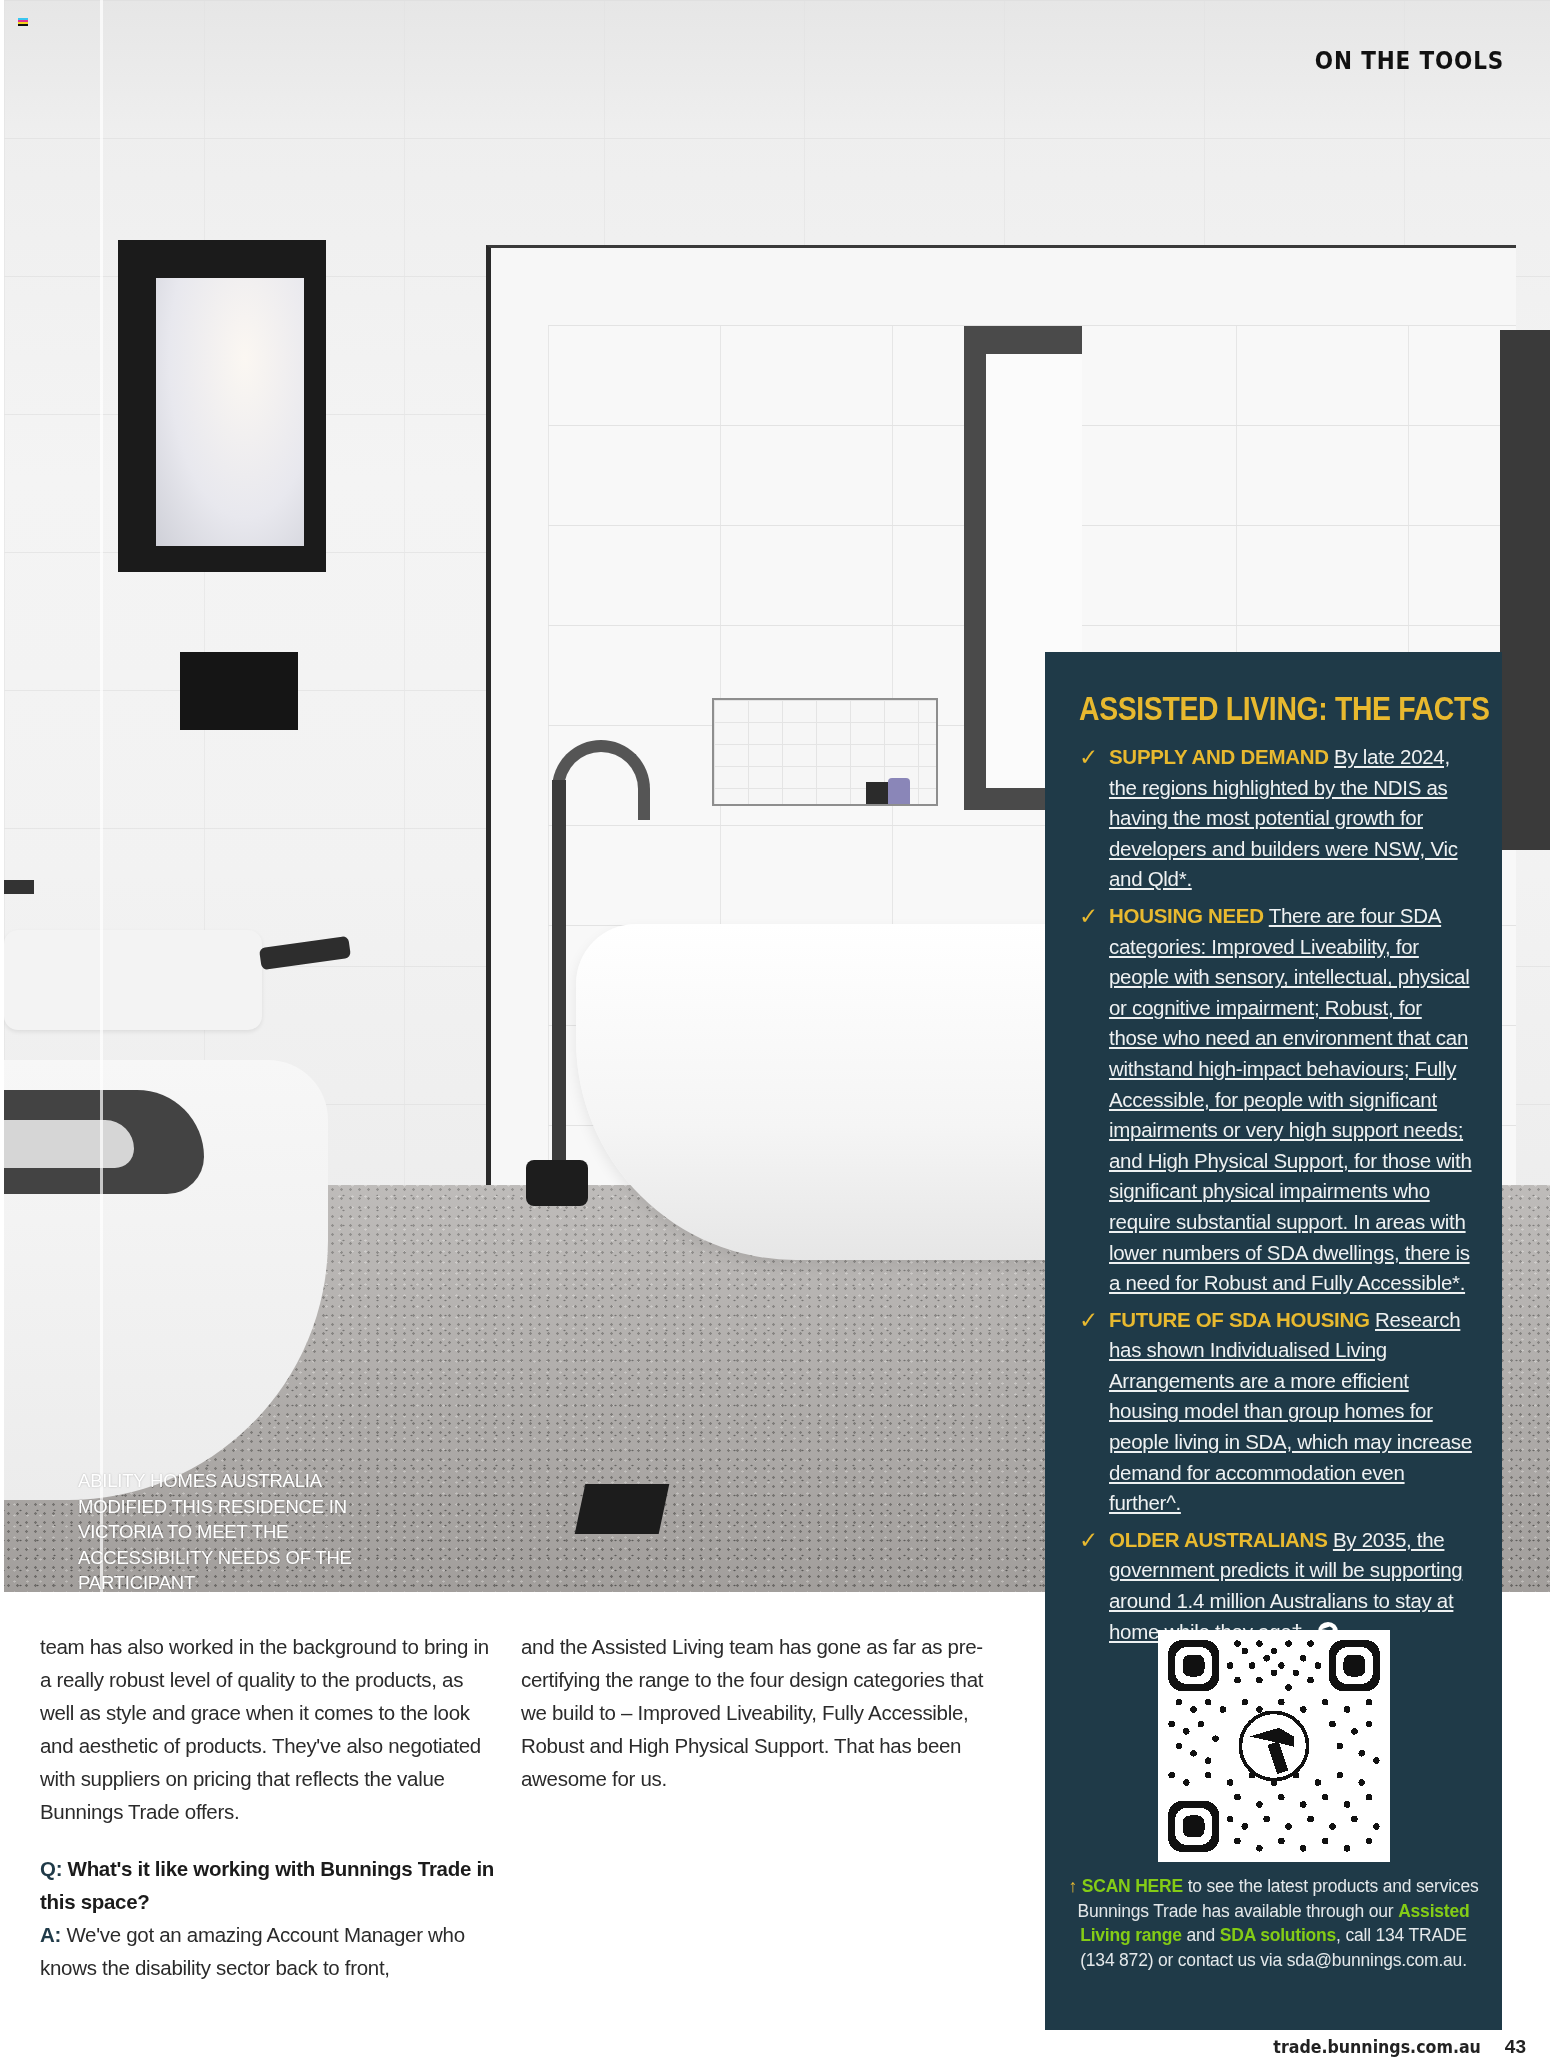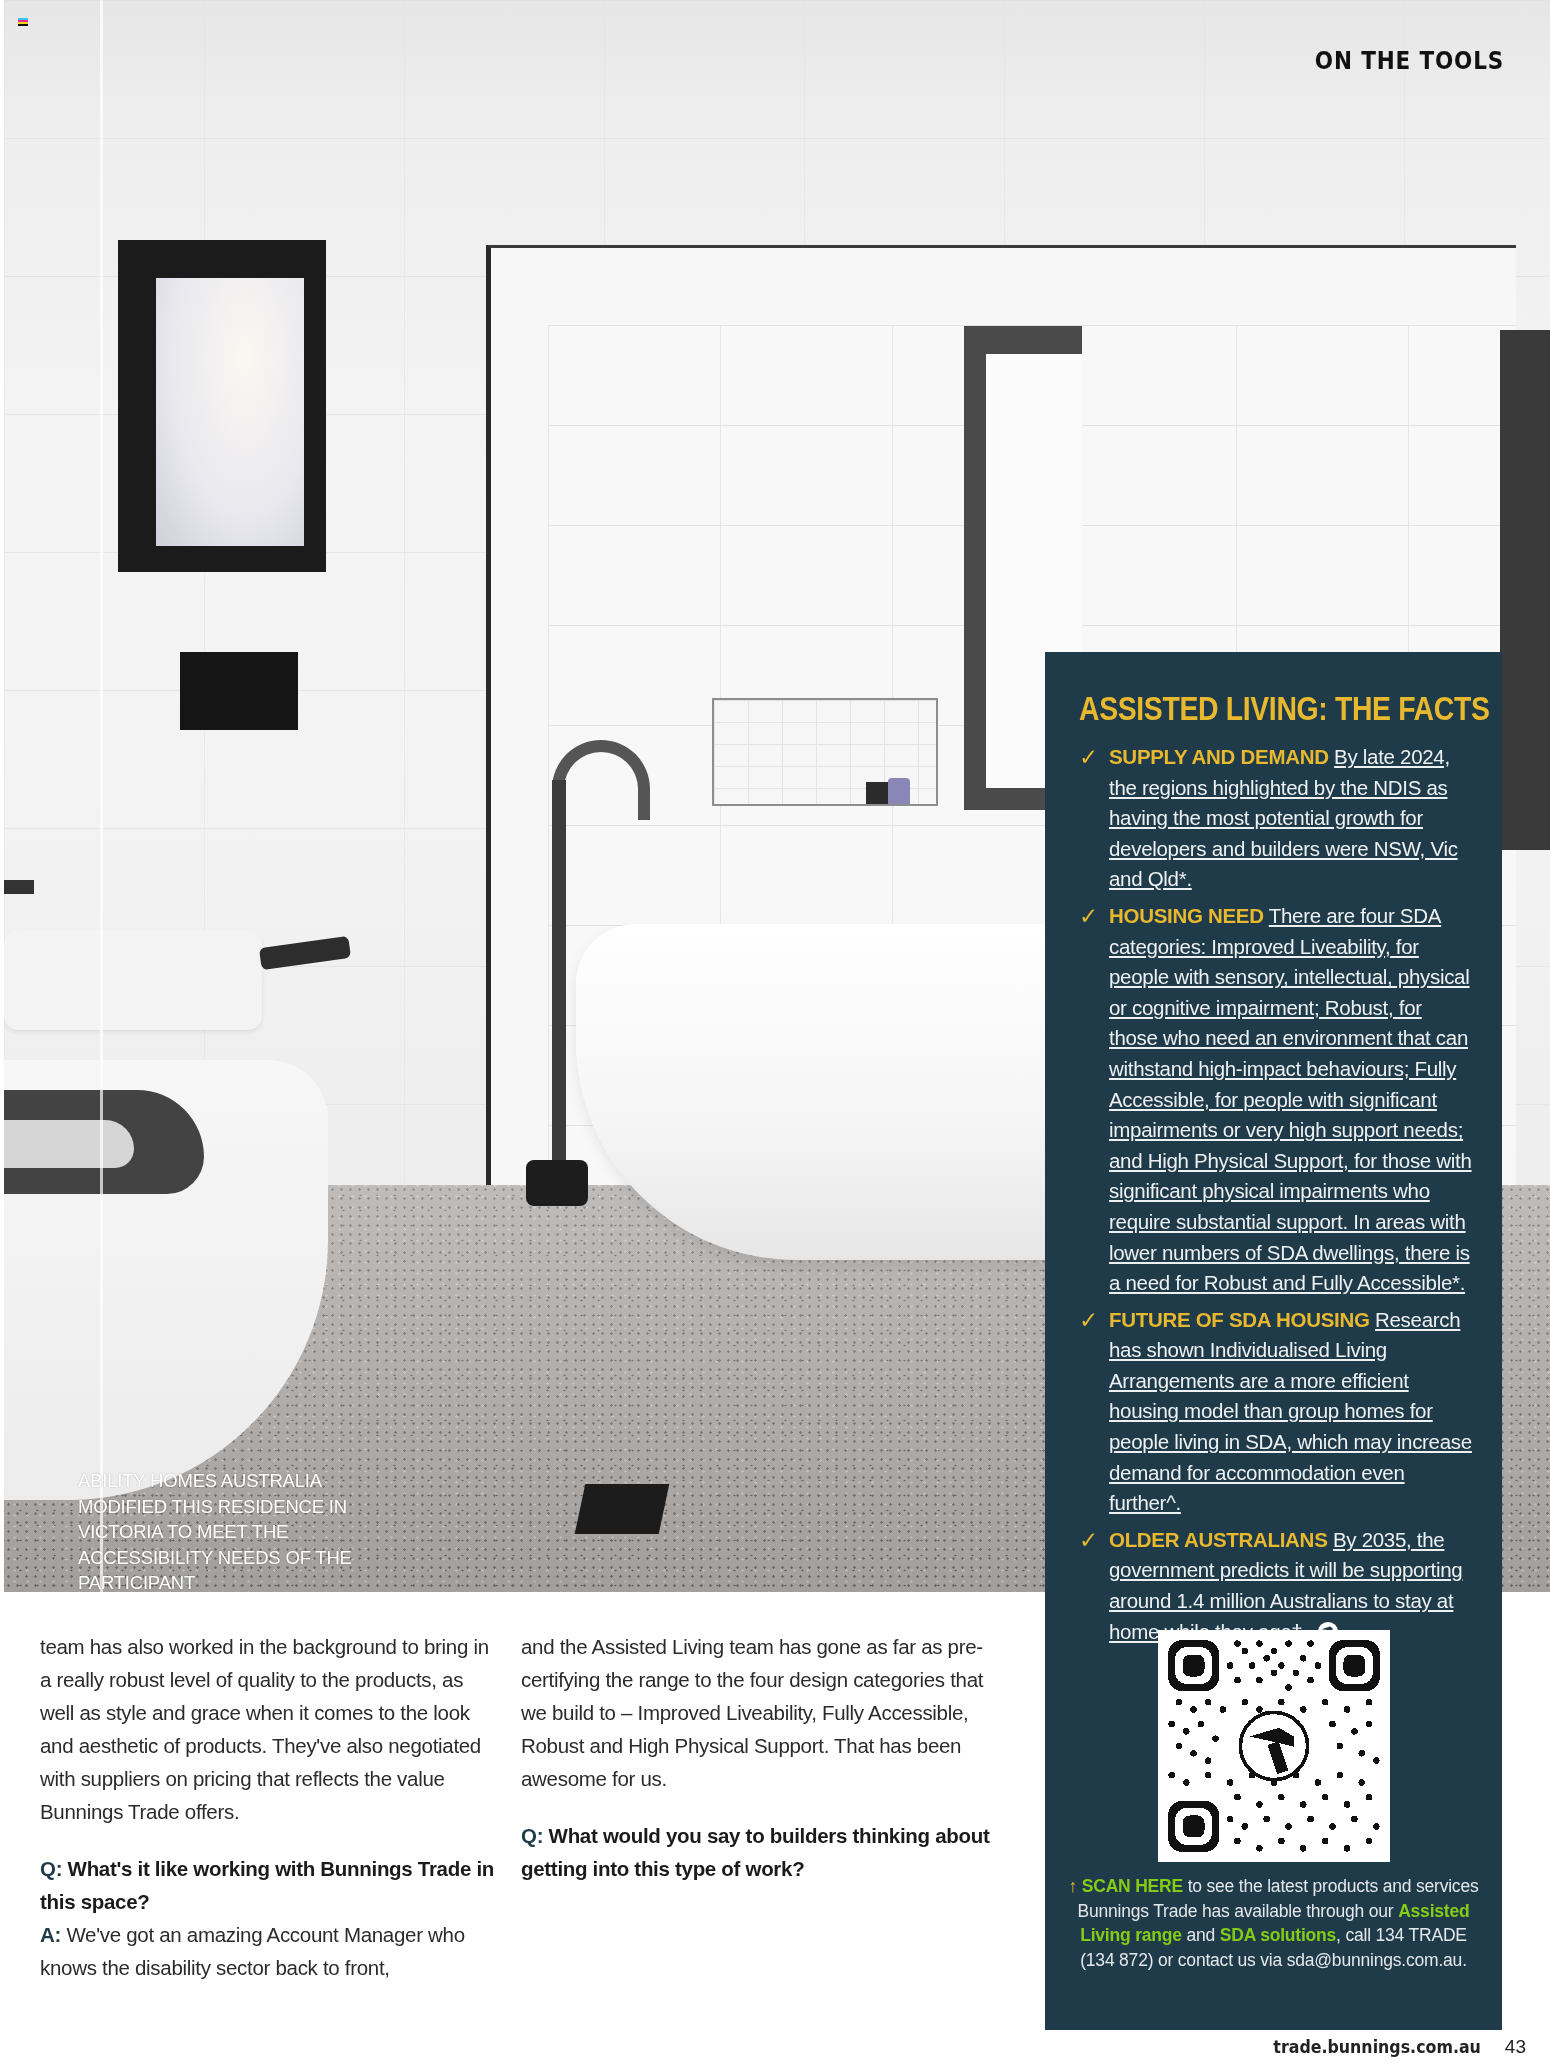--- a/index.html
+++ b/index.html
@@ -145,21 +145,21 @@
     .col p { margin-bottom:0; }
     .q { font-weight:bold; color:#1b1b1b; margin-top:24px; }
     .q .qa-label { color:#1f3a48; }
     .a .qa-label { font-weight:bold; color:#1f3a48; }
 
     .footer {
       position:absolute; right:24px; top:2036px;
       font-family:"DejaVu Sans", sans-serif; font-weight:bold; font-size:18px; color:#222;
     }
     .footer .url { transform:scaleX(.88); display:inline-block; transform-origin:right; }
-    .footer .page-no { margin-left:18px; font-family:"Liberation Sans", sans-serif; font-weight:normal; font-size:19px; }
+    .footer .page-no { margin-left:18px; font-family:"Liberation Sans", sans-serif; font-weight:bold; font-size:19px; }
   </style>
 </head>
 <body>
 
 <div class="photo">
   <div class="ceiling"></div>
   <div class="tile-grid"></div>
   <div class="alcove"></div>
   <div class="alcove-inner"></div>
   <div class="window-small">
@@ -335,19 +335,18 @@
 </aside>
 
 <div class="col col1">
   <p>team has also worked in the background to bring in a really robust level of quality to the products, as well as style and grace when it comes to the look and aesthetic of products. They've also negotiated with suppliers on pricing that reflects the value Bunnings Trade offers.</p>
   <p class="q"><span class="qa-label">Q:</span><span> What's it like working with Bunnings Trade in this space?</span></p>
   <p class="a"><span class="qa-label">A:</span><span> We've got an amazing Account Manager who knows the disability sector back to front,</span></p>
 </div>
 
 <div class="col col2">
   <p>and the Assisted Living team has gone as far as pre-certifying the range to the four design categories that we build to – Improved Liveability, Fully Accessible, Robust and High Physical Support. That has been awesome for us.</p>
-  <p class="q"><span class="qa-label">Q:</span><span> What would you say to builders thinking about getting into this type of work?</span></p>
 </div>
 
 <div class="footer">
   <span class="url">trade.bunnings.com.au</span>
   <span class="page-no">43</span>
 </div>
 
 </body></html>

